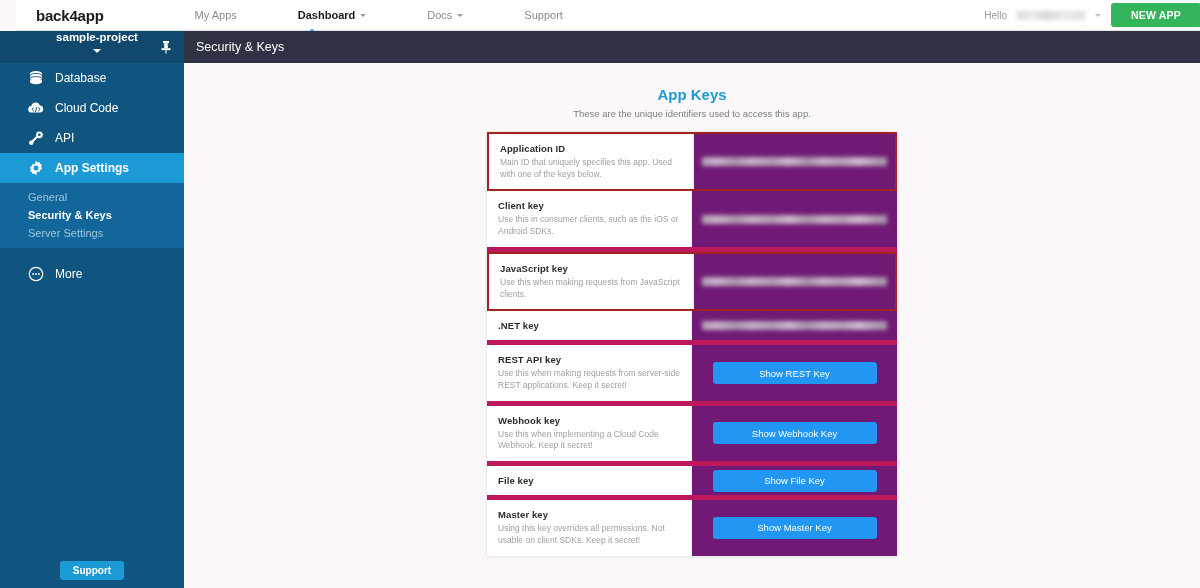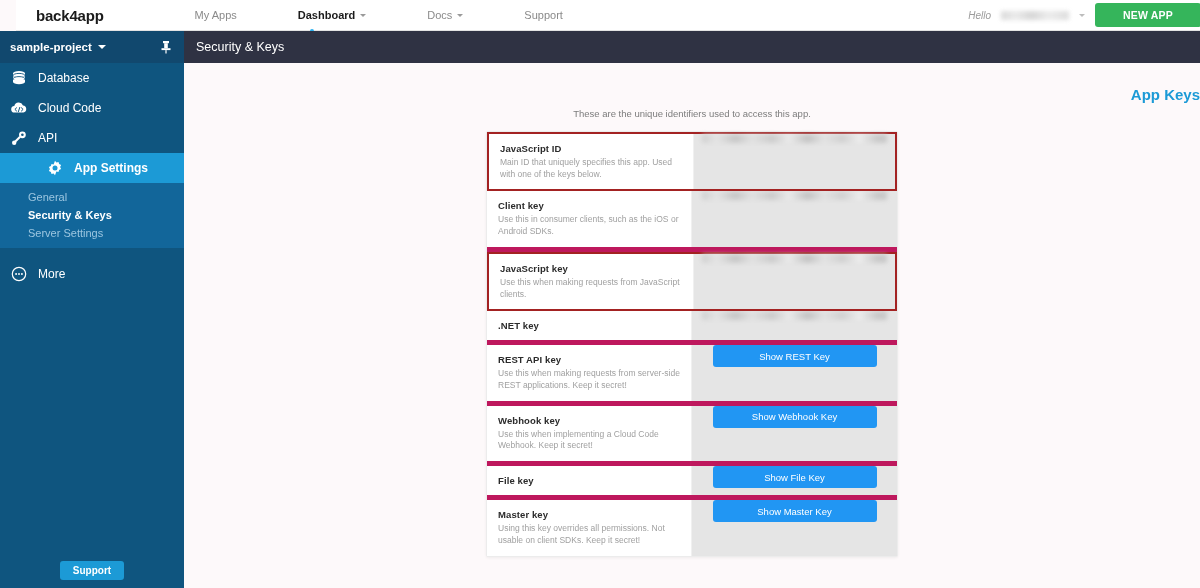--- a/index.html
+++ b/index.html
@@ -33,44 +33,44 @@
     border-right:3px solid transparent; border-top:3.5px solid #9a9a9a;
     display:inline-block;
   }
   .topnav-item.active::after {
     content:""; position:absolute; left:50%; transform:translateX(-50%);
     bottom:-12px; width:4px; height:4px; border-radius:50%; background:#29b0f0;
   }
   .topright {
     margin-left:auto; display:flex; align-items:center; gap:10px; margin-right:15px;
   }
-  .hello { font-size:10px; color:#9b9b9b;font-style:italic; }
+  .hello { font-size:10px; color:#9b9b9b; }
   .user-blur {
     display:inline-block; width:68px; height:9px; border-radius:1px;
     background:linear-gradient(90deg,#d4d4d4 0%,#e6e6e6 22%,#cfcfcf 45%,#e8e8e8 70%,#d8d8d8 100%);
     filter:blur(2.2px); opacity:.85; vertical-align:middle;
   }
   .user-caret {
     width:0; height:0; border-left:3px solid transparent;
     border-right:3px solid transparent; border-top:3.5px solid #bdbdbd;
   }
   .newapp-btn {
     background:#35b55b; color:#fff; font-size:10.5px; font-weight:bold;
-    padding:6px 28px; border-radius:3px; border:none; cursor:pointer;
+    padding:6px 20px; border-radius:3px; border:none; cursor:pointer;
     letter-spacing:.2px;
   }
 
   
   .projectbar {
     position:absolute; left:0; top:31px; width:1200px; height:32px;
     display:flex; align-items:stretch;
   }
   .project-left {
     width:184px; background:#11486e; display:flex; align-items:center;
-    padding-left:10px; gap:6px; cursor:pointer; position:relative;
+    padding-left:10px; gap:6px; cursor:pointer; position:relative;flex-direction:column;
   }
   .project-name { font-size:11.5px; font-weight:bold; color:#ffffff; }
   .project-caret {
     width:0; height:0; border-left:4px solid transparent;
     border-right:4px solid transparent; border-top:4.5px solid #ffffff;
   }
   .pin-wrap {
     position:absolute; right:12px; top:50%; transform:translateY(-50%);
     cursor:pointer; line-height:0;
   }
@@ -78,24 +78,24 @@
     flex:1; background:#2f3243; display:flex; align-items:center; padding-left:12px;
   }
   .crumb-title { font-size:12.5px; color:#ffffff; }
 
   
   .sidebar {
     position:absolute; left:0; top:63px; width:184px; height:525px;
     background:#0f557f; display:flex; flex-direction:column;
   }
   .nav-item {
-    height:30px; display:flex; align-items:center; padding-left:10px;
+    height:30px; display:flex; align-items:center; padding-left:27px;
     gap:10px; cursor:pointer; color:#ffffff;
   }
-  .nav-item.active { background:#1c9ad6;justify-content:center; }
+  .nav-item.active { background:#1c9ad6; }
   .nav-label { font-size:12px; }
   .nav-item.active .nav-label { font-weight:bold; }
   .nav-icon { width:18px; height:18px; display:flex; align-items:center; justify-content:center; line-height:0; }
   .subnav { background:#12669a; padding:5px 0 6px 0; }
   .subnav-item {
     height:18px; display:flex; align-items:center; padding-left:28px;
     font-size:11px; color:#9cc6e0; cursor:pointer;
   }
   .subnav-item.active { color:#ffffff; font-weight:bold; }
   .nav-more { margin-top:11px; }
@@ -106,43 +106,43 @@
     background:#1c9ad6; color:#fff; font-size:10px; font-weight:bold;
     padding:4px 13px; border-radius:3px; border:none; cursor:pointer;
   }
 
   
   .main {
     position:absolute; left:184px; top:63px; width:1016px; height:525px;
     background:#fdf9fa; overflow:hidden;
   }
   .page-head { text-align:center; margin-top:23px; }
-  .page-title { font-size:15px; font-weight:bold; color:#1c9ad6;text-align:right; }
+  .page-title { font-size:15px; font-weight:bold; color:#1c9ad6; }
   .page-sub { font-size:9.5px; color:#7c7c7c; margin-top:5px; }
 
   .keys-card {
     width:412px; margin:12px auto 0 auto; background:#ffffff;
     border:1px solid #ececec; border-radius:2px;
     box-shadow:0 1px 3px rgba(0,0,0,.06);
   }
   .key-row {
     display:flex; align-items:stretch; border-bottom:5px solid #be185d;
     position:relative; background:#ffffff;
   }
   .key-row:last-child { border-bottom:none; }
   .key-row.highlight {
     border:2px solid #a32222; border-left:2px solid #a32222;
     border-right:2px solid #a32222; z-index:2;
   }
   .key-info { width:204px; padding:9px 10px 9px 11px; background:#ffffff; }
   .key-name { font-size:9.5px; font-weight:bold; color:#2b2b2b; letter-spacing:.1px; }
   .key-desc { font-size:8.5px; color:#a0a0a0; line-height:1.38; margin-top:3px; }
   .key-value {
-    flex:1; background:#e5e5e5; border-left:1px solid #f0f0f0;
-    display:flex; justify-content:center; padding:0 8px;
+    flex:1; background:#701a75; border-left:1px solid #f0f0f0;
+    display:flex; align-items:center; justify-content:center; padding:0 8px;
   }
   .blurred-key {
     width:185px; height:9px; border-radius:1px;
     background:linear-gradient(90deg,#c9c9c9 0%,#e4e4e4 8%,#bdbdbd 18%,#e0e0e0 27%,
       #c4c4c4 38%,#ececec 47%,#b9b9b9 57%,#e2e2e2 66%,#cacaca 76%,#efefef 85%,#c0c0c0 95%);
     filter:blur(2px); opacity:.75;
   }
   .show-btn {
     width:164px; height:22px; background:#2196f3; color:#ffffff;
     font-size:9.5px; border:none; border-radius:3px; cursor:pointer;
@@ -272,21 +272,21 @@
 
 <div class="main">
   <div class="page-head">
     <div class="page-title">App Keys</div>
     <div class="page-sub">These are the unique identifiers used to access this app.</div>
   </div>
 
   <div class="keys-card" id="keys-card">
       <div class="key-row highlight">
         <div class="key-info">
-          <div class="key-name">JavaScript ID</div>
+          <div class="key-name">Application ID</div>
           <div class="key-desc">Main ID that uniquely specifies this app. Used with one of the keys below.</div>
         </div>
         <div class="key-value">
           <div class="blurred-key"></div>
         </div>
       </div>
       <div class="key-row">
         <div class="key-info">
           <div class="key-name">Client key</div>
           <div class="key-desc">Use this in consumer clients, such as the iOS or Android SDKs.</div>

